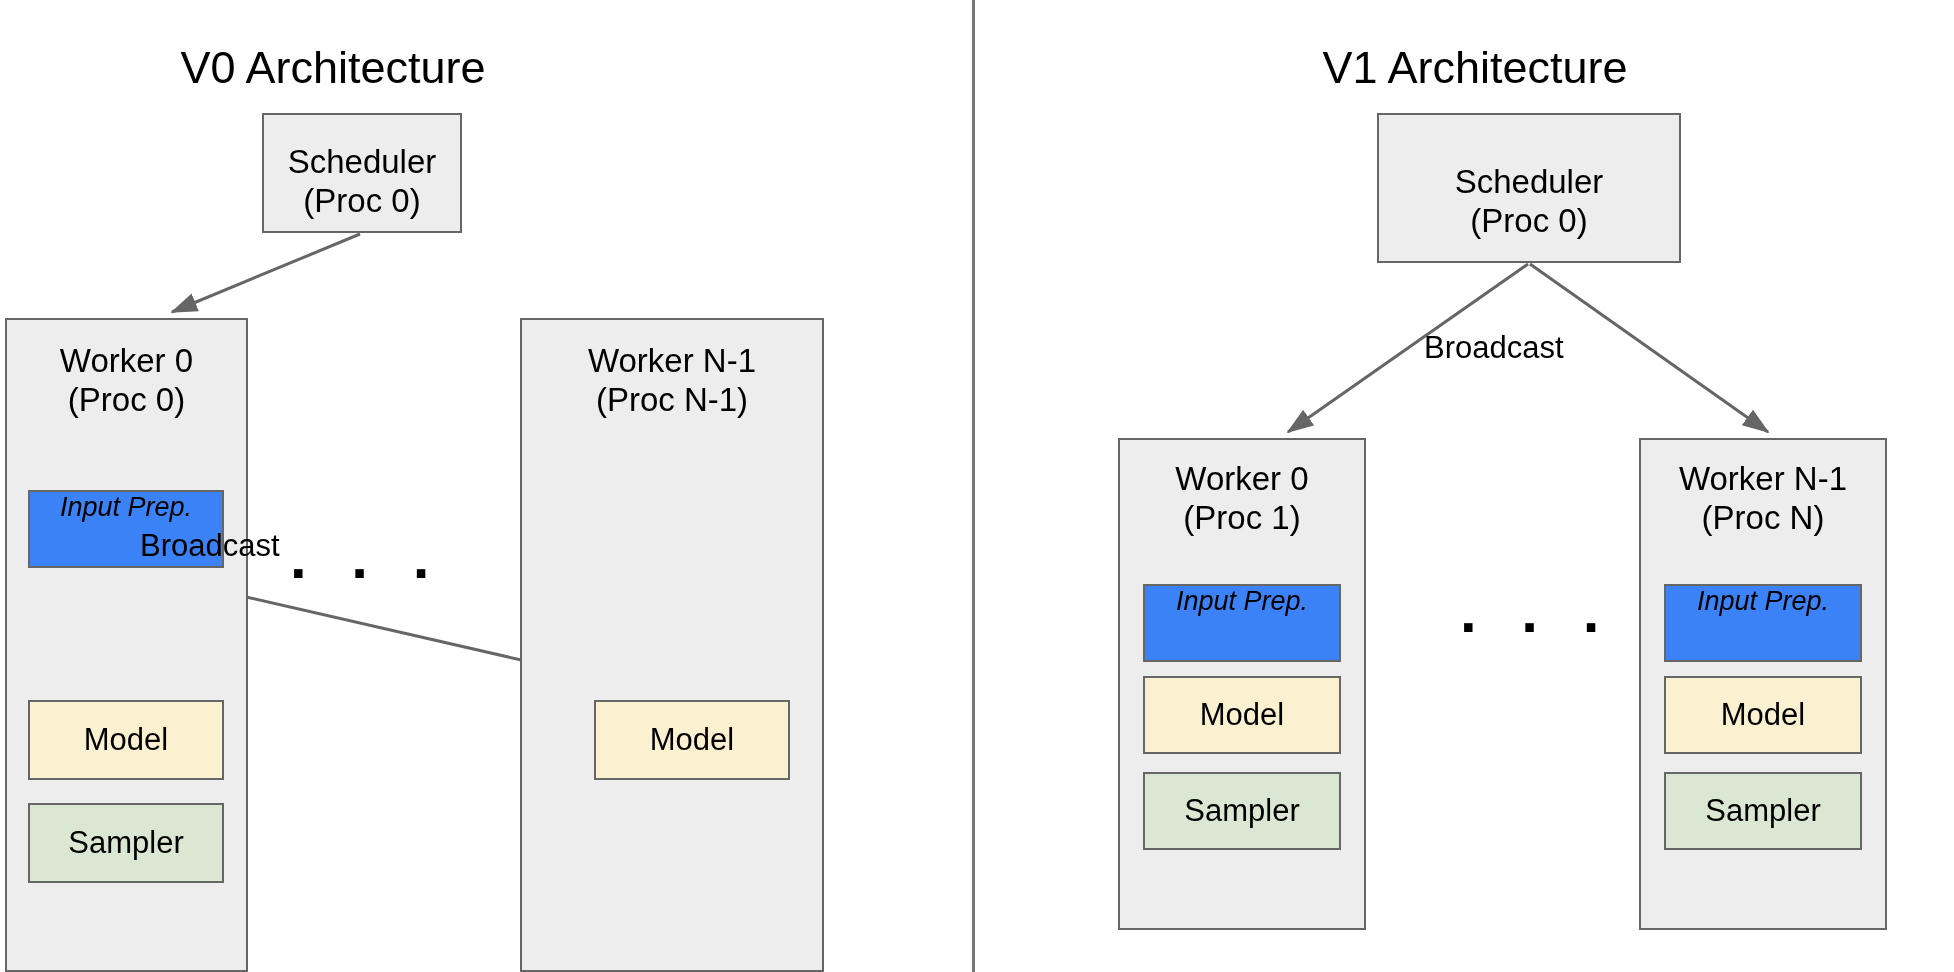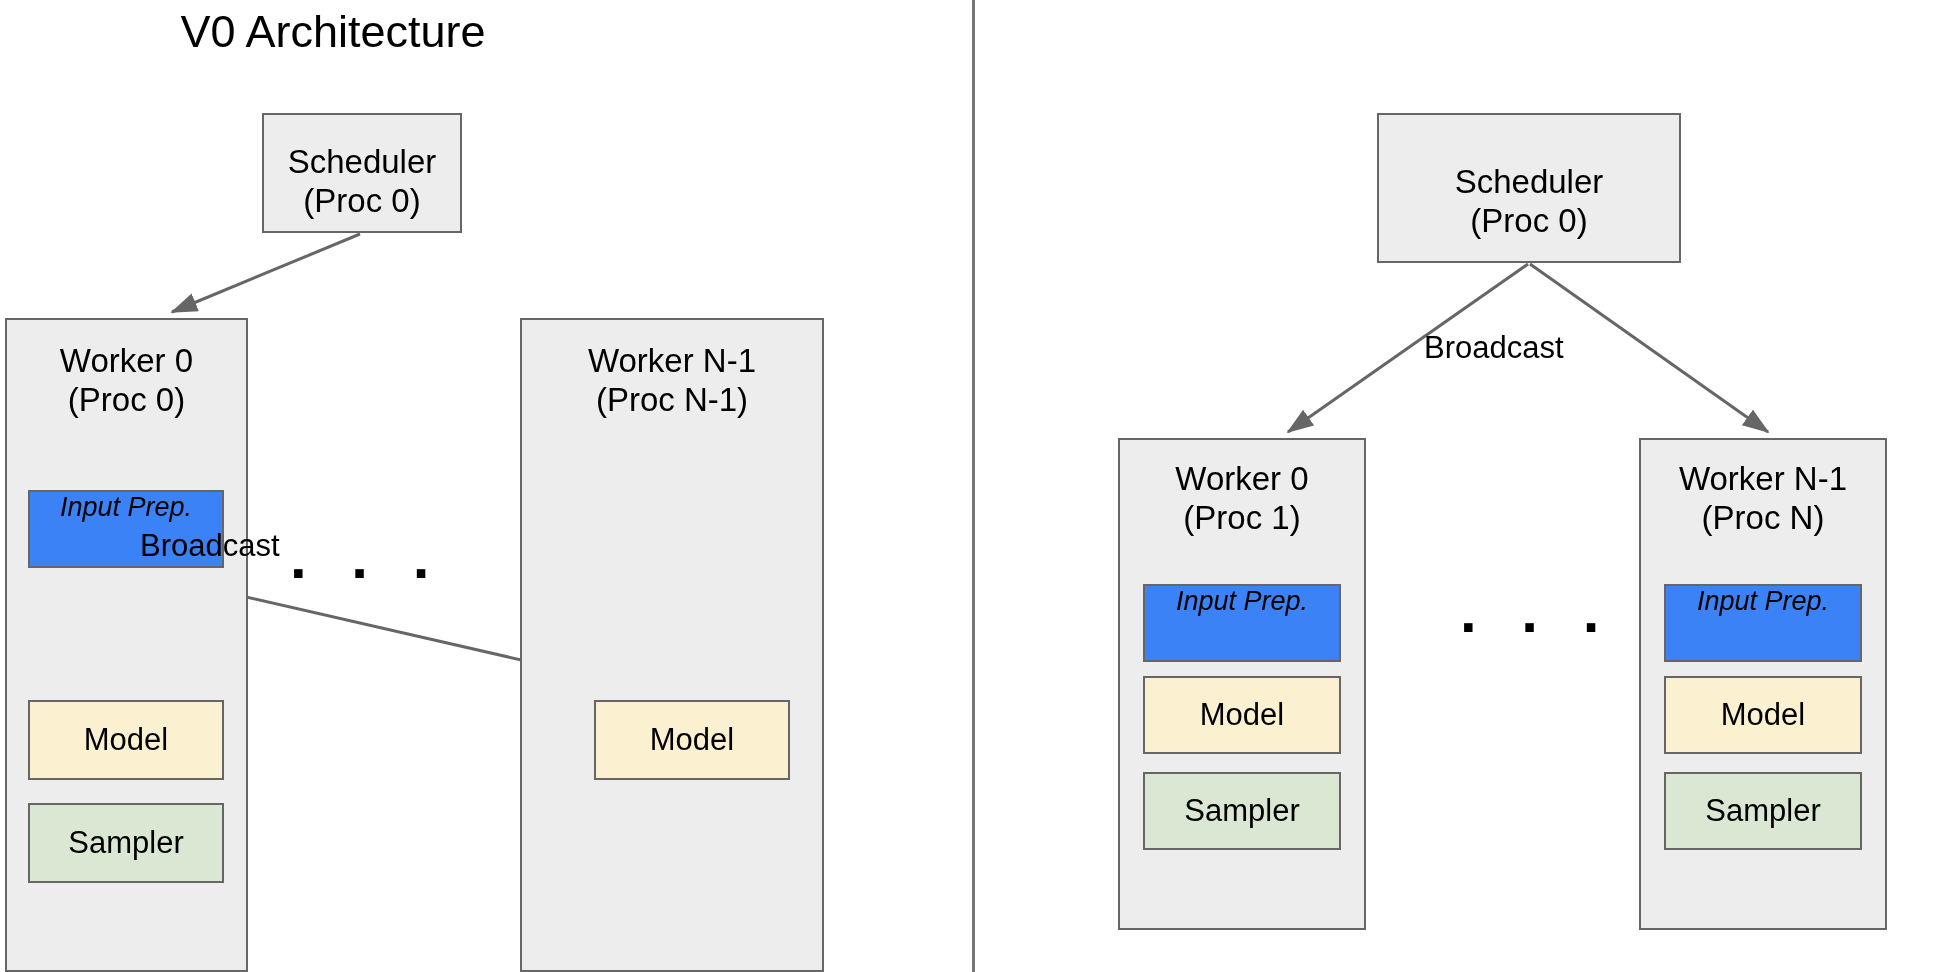--- a/index.html
+++ b/index.html
@@ -40,20 +40,21 @@
   .box-purple { background: #3b82f6; justify-content: flex-start; font-style: italic; }
   .box-yellow { background: #fbf0d0; justify-content: center; }
   .box-green  { background: #dae8d3; justify-content: center; }
 
   .title {
     position: absolute;
     text-align: center;
     font-size: 45px;
     color: #000000;
     white-space: nowrap;
+    margin-top: 36px;
   }
   .node-label {
     text-align: center;
     white-space: pre-line;
     color: #000000;
   }
   .edge-label {
     position: absolute;
     font-size: 31px;
     color: #000000;
@@ -166,20 +167,21 @@
   </div>
 
   <div class="box box-yellow" id="v0-modelN">
     <div class="node-label">Model</div>
   </div>
 
   <div class="edge-label" id="v0-broadcast">Broadcast</div>
 
   <div class="ellipsis" id="v0-ellipsis">. . .</div>
 
+  <div class="title" id="v1-title">V1 Architecture</div>
 
   <div class="box plain-box" id="v1-scheduler">
     <div class="node-label">Scheduler
 (Proc 0)</div>
   </div>
 
   <div class="box group-box" id="v1-worker0">
     <div class="node-label">Worker 0
 (Proc 1)</div>
   </div>

